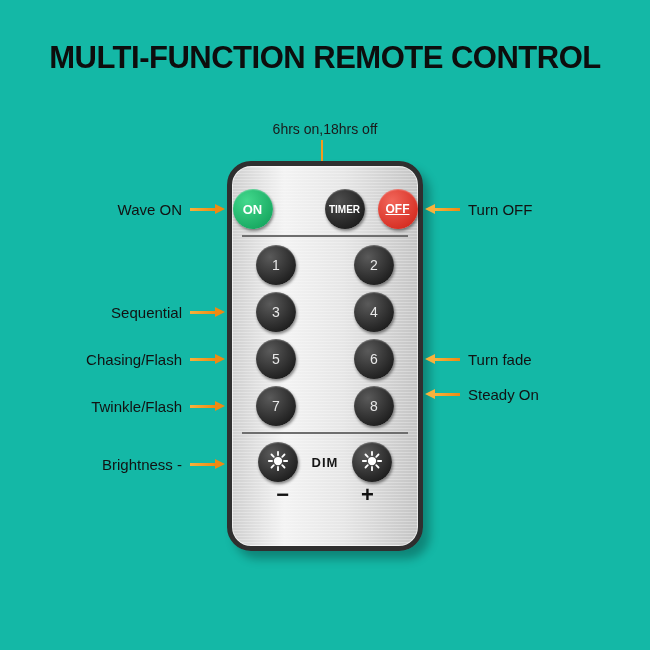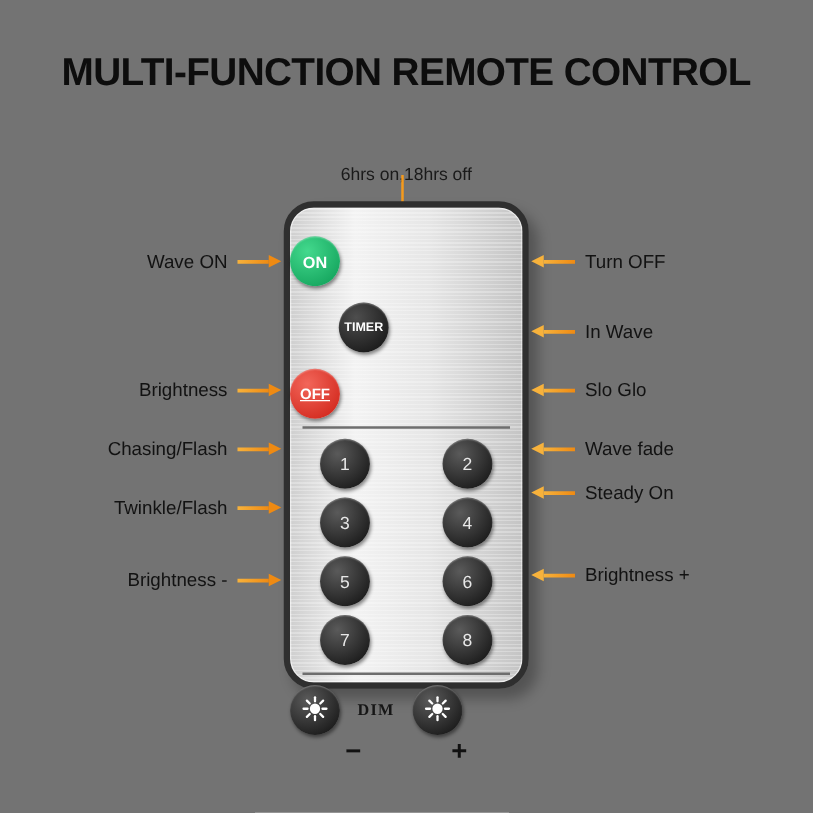--- a/index.html
+++ b/index.html
@@ -3,31 +3,31 @@
 <meta charset="utf-8">
 <style>
   html,body{margin:0;padding:0;}
   body{
     font-family:"Liberation Sans", sans-serif;
     background:#ffffff;
   }
   .stage{
     position:relative;
     width:650px;height:650px;
-    background:#737373;
+    background:#14b8a6;
     overflow:hidden;
   }
   .title{
     position:absolute;top:40px;left:0;width:100%;
     text-align:center;
     font-size:31px;font-weight:900;letter-spacing:-0.5px;
     color:#0d0d0d;
   }
   .timer-note{
-    position:absolute;top:131px;left:230px;width:190px;
+    position:absolute;top:121px;left:230px;width:190px;
     text-align:center;font-size:14px;color:#1a1a1a;
   }
   .timer-line{
     position:absolute;left:321px;top:140px;width:2px;height:22px;
     background:#f59a1d;
   }
 
   
   .remote{
     position:absolute;left:227px;top:161px;width:196px;height:390px;
@@ -40,21 +40,21 @@
     box-shadow:7px 8px 10px rgba(0,0,0,.28), inset 0 0 0 1px rgba(255,255,255,.6);
   }
   .btn{
     border:none;padding:0;cursor:pointer;
     display:flex;align-items:center;justify-content:center;
     width:40px;height:40px;border-radius:50%;
     color:#fff;font-family:"Liberation Sans",sans-serif;
     box-shadow:1px 2px 3px rgba(0,0,0,.45), inset 0 1px 1px rgba(255,255,255,.25);
   }
   .power-row{
-    display:flex;justify-content:center;gap:13px;margin-top:23px;flex-direction:column;
+    display:flex;justify-content:center;gap:13px;margin-top:23px;
   }
   .btn-on{background:radial-gradient(circle at 35% 30%,#43d98d,#0b9a54);font-size:13px;font-weight:bold;}
   .btn-timer{background:radial-gradient(circle at 35% 30%,#4e4e4e,#0f0f0f);font-size:10px;font-weight:bold;margin-left:39px;}
   .btn-off{background:radial-gradient(circle at 35% 30%,#f2665a,#cd1d12);font-size:12px;font-weight:bold;text-decoration:underline;}
   .divider{
     border:none;border-top:2px solid #6e6e6e;
     margin:6px 10px 0 10px;
   }
   .mode-label{
     position:absolute;left:0;top:70px;width:100%;
@@ -65,21 +65,21 @@
     margin-top:8px;
     display:grid;grid-template-columns:40px 40px;
     column-gap:58px;row-gap:7px;justify-content:center;
   }
   .btn-num{
     background:radial-gradient(circle at 35% 30%,#5a5a5a,#0d0d0d);
     font-size:14px;color:#e8e8e8;
   }
   .dim-row{
     margin-top:8px;
-    display:flex;align-items:center;gap:14px;font-family:Liberation Serif, serif;
+    display:flex;align-items:center;justify-content:center;gap:14px;
   }
   .dim-label{font-size:13px;font-weight:bold;color:#161616;letter-spacing:1px;}
   .btn-sun{background:radial-gradient(circle at 35% 30%,#5a5a5a,#0d0d0d);}
   .sign-row{
     margin-top:3px;
     display:flex;justify-content:center;gap:72px;
     font-size:22px;font-weight:900;color:#111;line-height:20px;
   }
 
   
@@ -183,21 +183,21 @@
   </div>
 
   <div class="callout left" style="top:199px">
     <span>Wave ON</span>
     <span class="arrow point-right">
         <span class="shaft"></span>
         <span class="head"></span>
       </span>
   </div>
   <div class="callout left" style="top:302px">
-    <span>Brightness</span>
+    <span>Sequential</span>
     <span class="arrow point-right">
         <span class="shaft"></span>
         <span class="head"></span>
       </span>
   </div>
   <div class="callout left" style="top:349px">
     <span>Chasing/Flash</span>
     <span class="arrow point-right">
         <span class="shaft"></span>
         <span class="head"></span>
@@ -218,49 +218,28 @@
       </span>
   </div>
 
   <div class="callout right" style="top:199px">
     <span class="arrow point-left">
         <span class="head"></span>
         <span class="shaft"></span>
       </span>
     <span>Turn OFF</span>
   </div>
-  <div class="callout right" style="top:255px">
-    <span class="arrow point-left">
-        <span class="head"></span>
-        <span class="shaft"></span>
-      </span>
-    <span>In Wave</span>
-  </div>
-  <div class="callout right" style="top:302px">
-    <span class="arrow point-left">
-        <span class="head"></span>
-        <span class="shaft"></span>
-      </span>
-    <span>Slo Glo</span>
-  </div>
   <div class="callout right" style="top:349px">
     <span class="arrow point-left">
         <span class="head"></span>
         <span class="shaft"></span>
       </span>
-    <span>Wave fade</span>
+    <span>Turn fade</span>
   </div>
   <div class="callout right" style="top:384px">
     <span class="arrow point-left">
         <span class="head"></span>
         <span class="shaft"></span>
       </span>
     <span>Steady On</span>
   </div>
-  <div class="callout right" style="top:450px">
-    <span class="arrow point-left">
-        <span class="head"></span>
-        <span class="shaft"></span>
-      </span>
-    <span>Brightness +</span>
-  </div>
 
 </div>
 
 </body></html>

